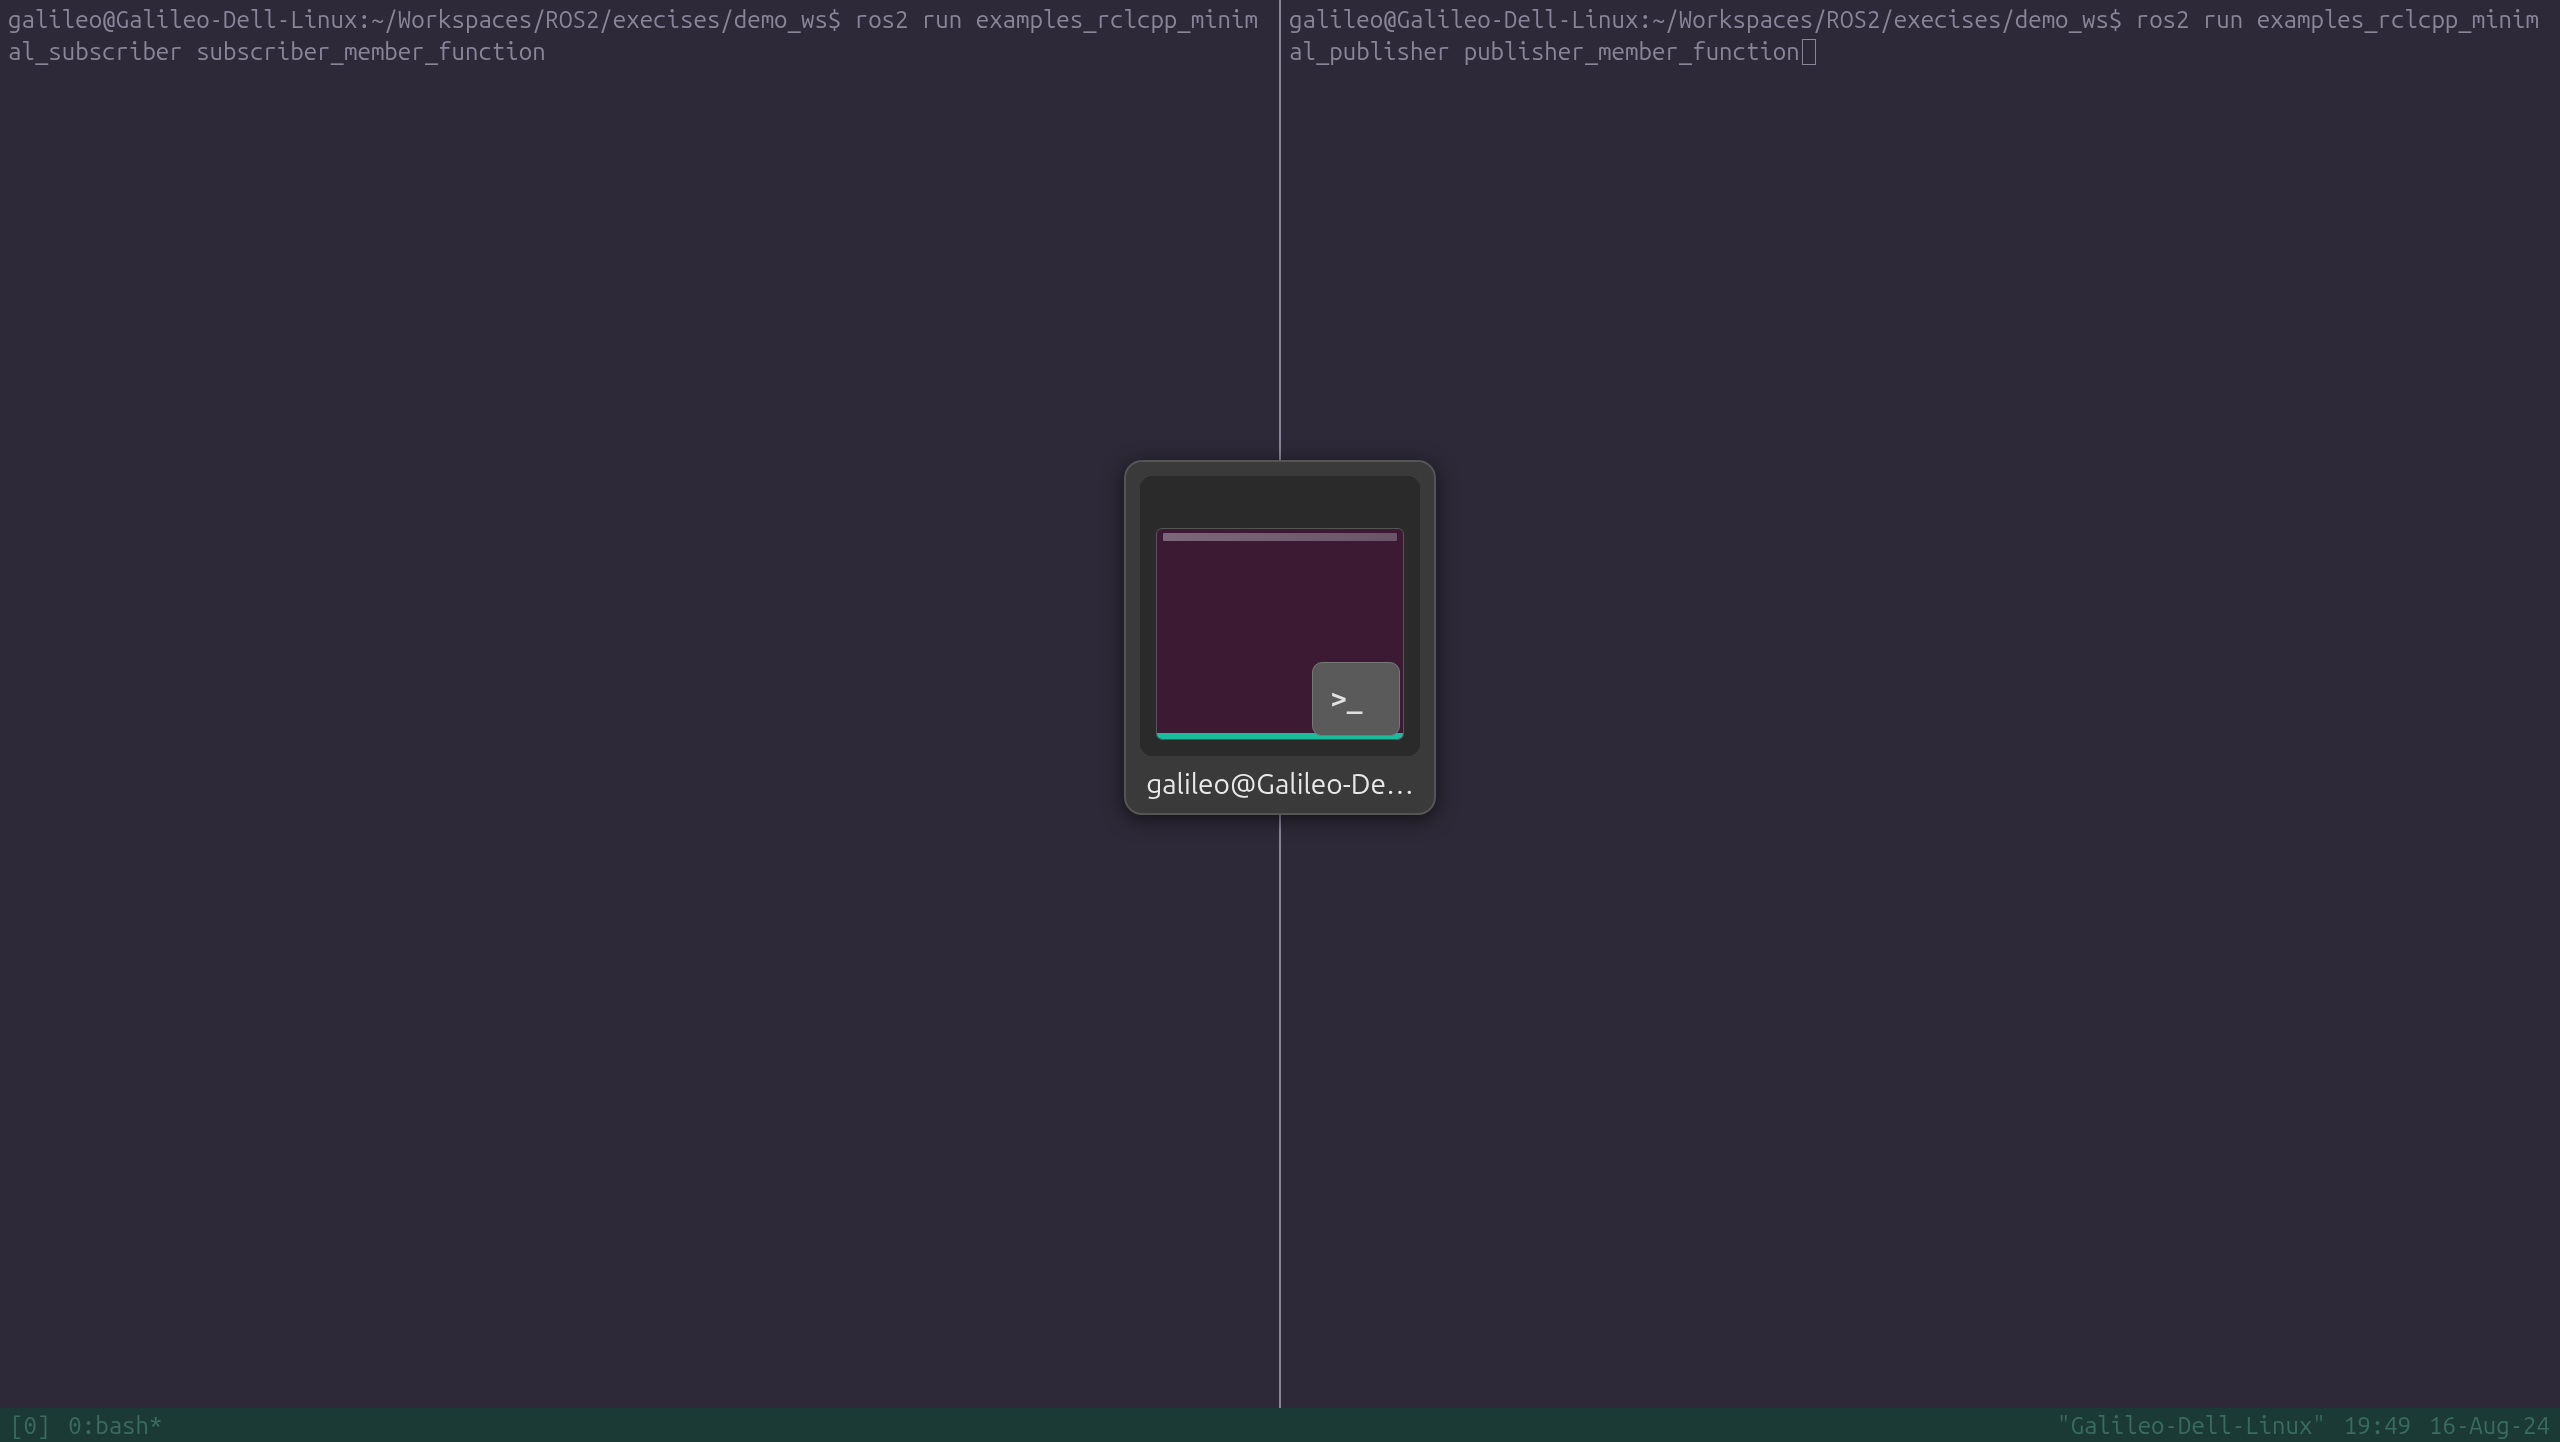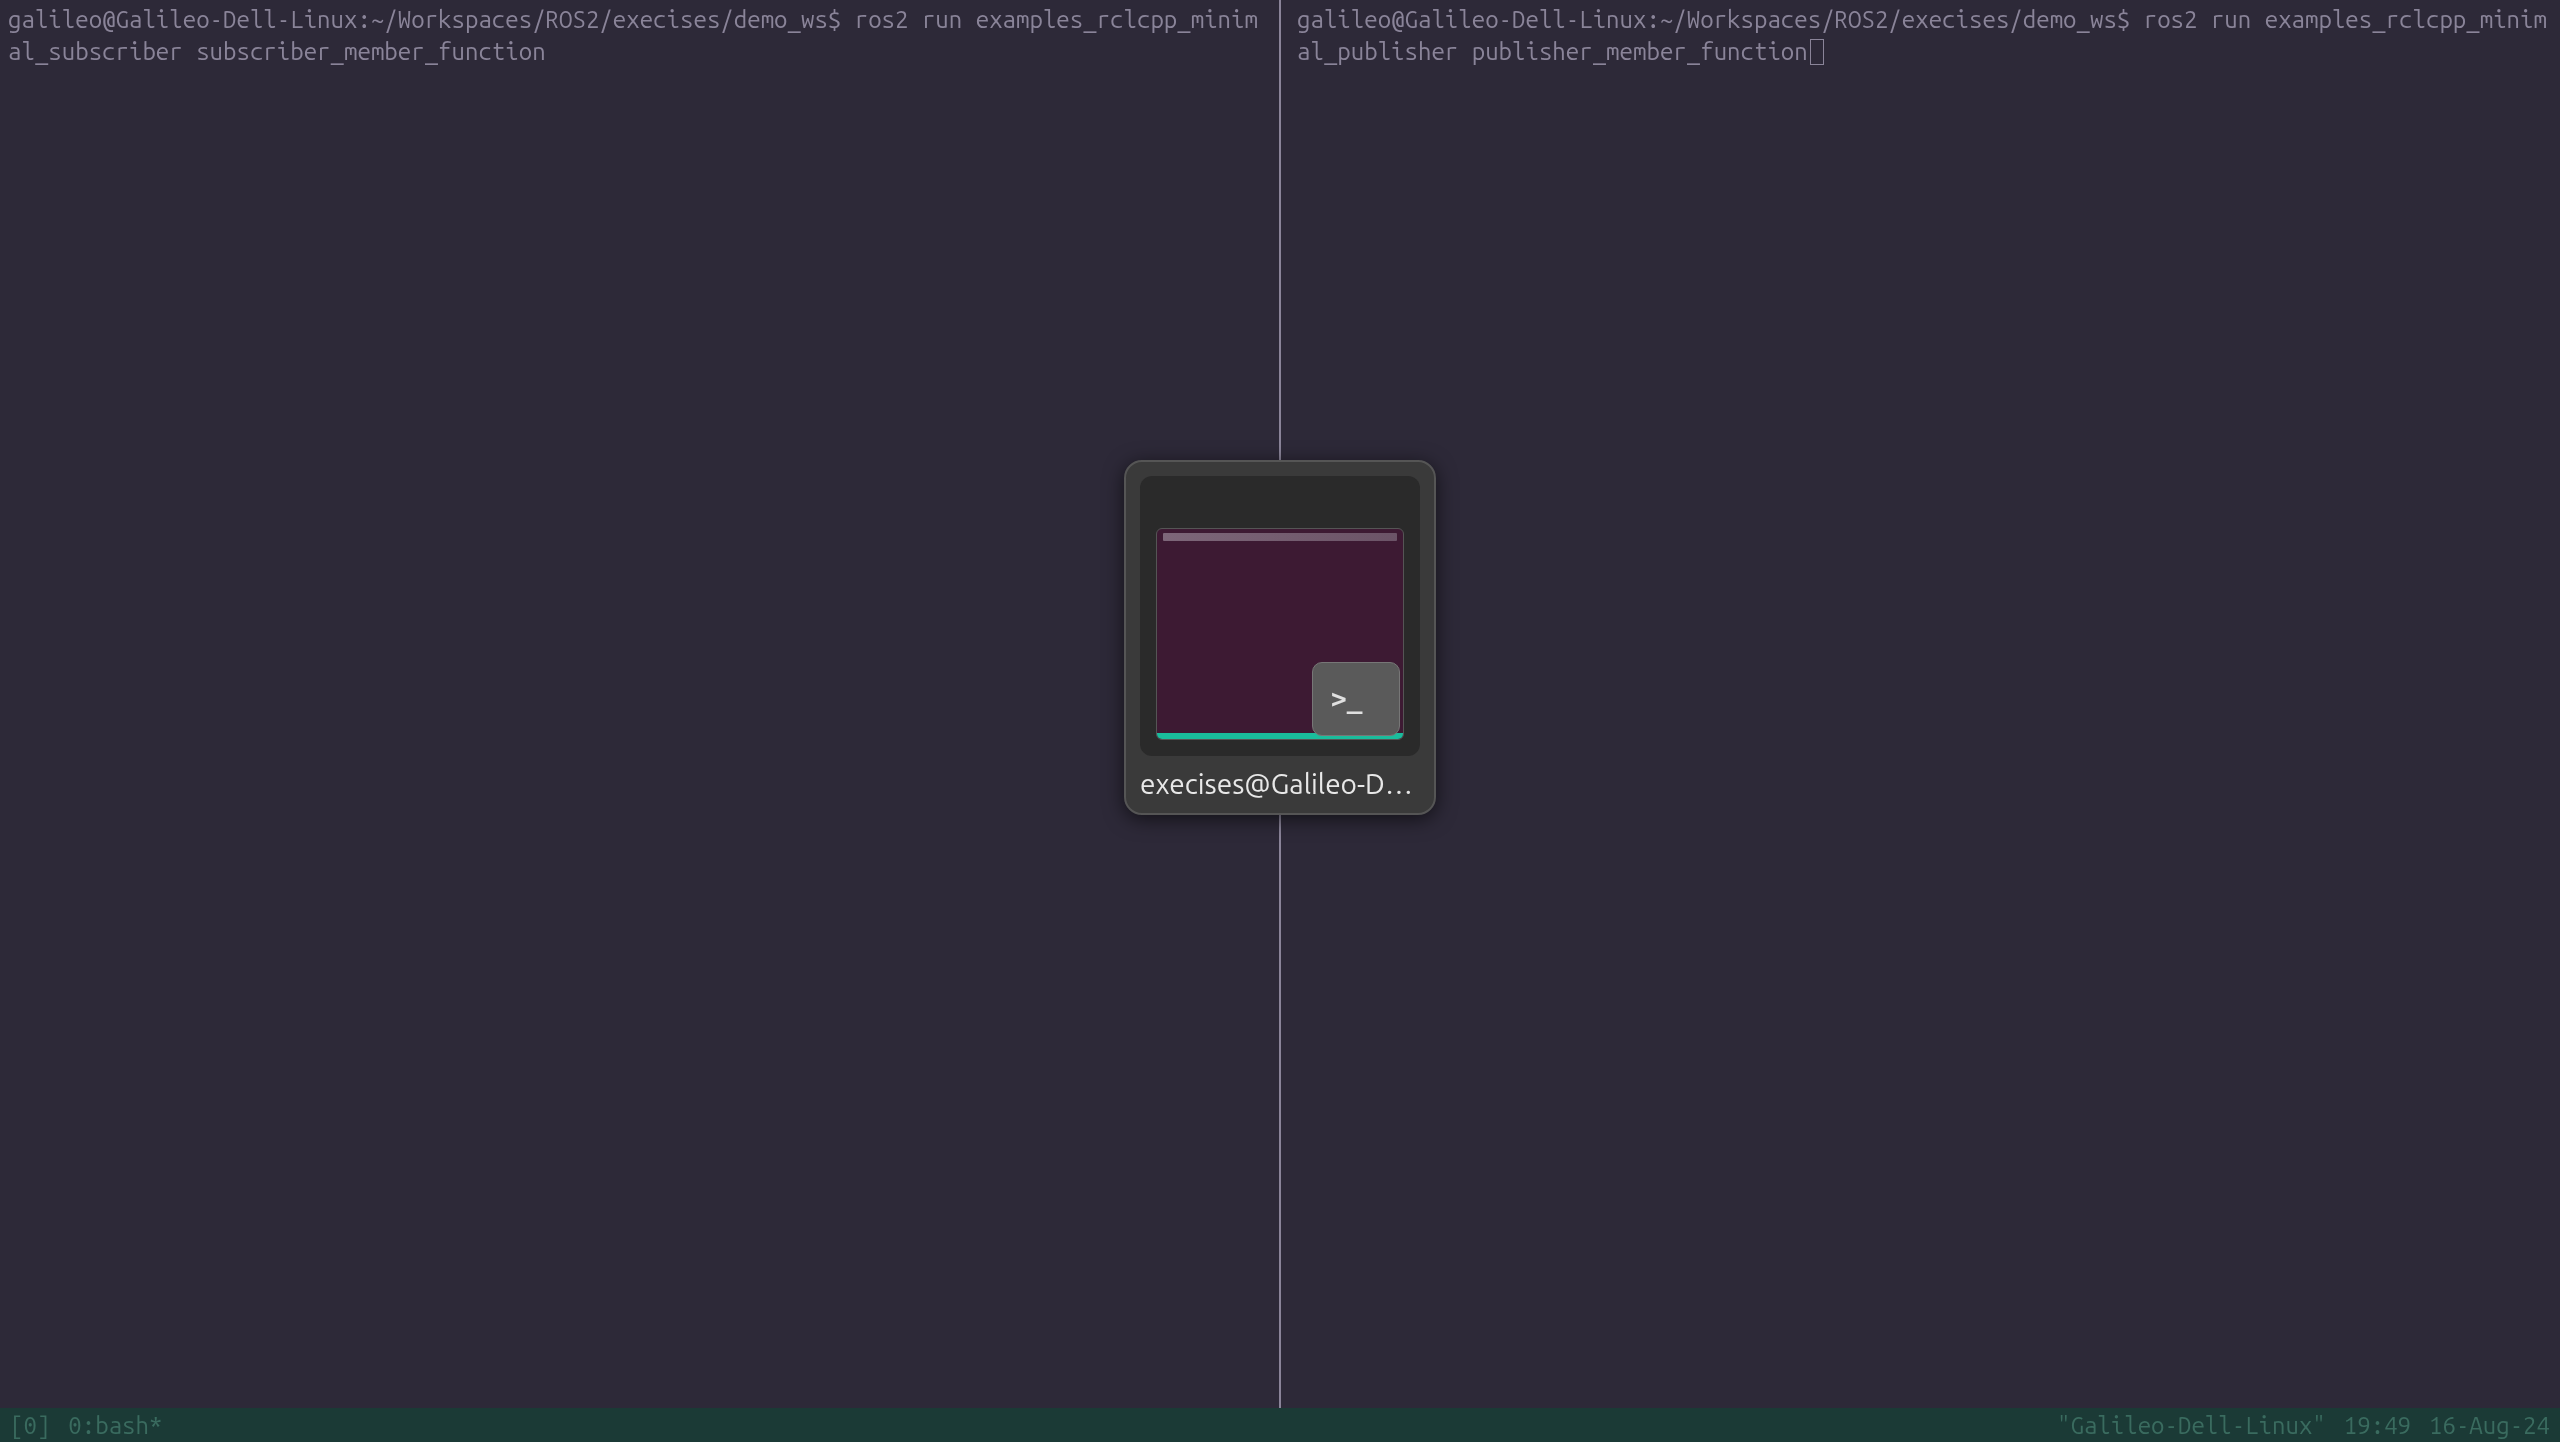--- a/index.html
+++ b/index.html
@@ -14,21 +14,20 @@
       background: #2d2938;
       font-family: "Ubuntu Mono", "DejaVu Sans Mono", monospace;
       overflow: hidden;
       position: relative;
     }
     
     .terminal-container {
       display: flex;
       width: 100%;
       height: calc(100% - 34px);
-      gap: 8px;
     }
     
     .terminal-pane {
       flex: 1;
       padding: 4px 8px;
       font-size: 24px;
       line-height: 32px;
       color: #8a8499;
       white-space: pre-wrap;
       word-break: break-all;
@@ -197,14 +196,14 @@
 <div class="window-switcher">
   <div class="window-thumbnail">
     <div class="thumbnail-preview">
       <div class="thumbnail-text-line"></div>
       <div class="thumbnail-status"></div>
     </div>
     <div class="terminal-icon">
       <span class="terminal-icon-text">&gt;_</span>
     </div>
   </div>
-  <div class="window-label">execises@Galileo-De…</div>
+  <div class="window-label">galileo@Galileo-De…</div>
 </div>
 
 </body></html>

